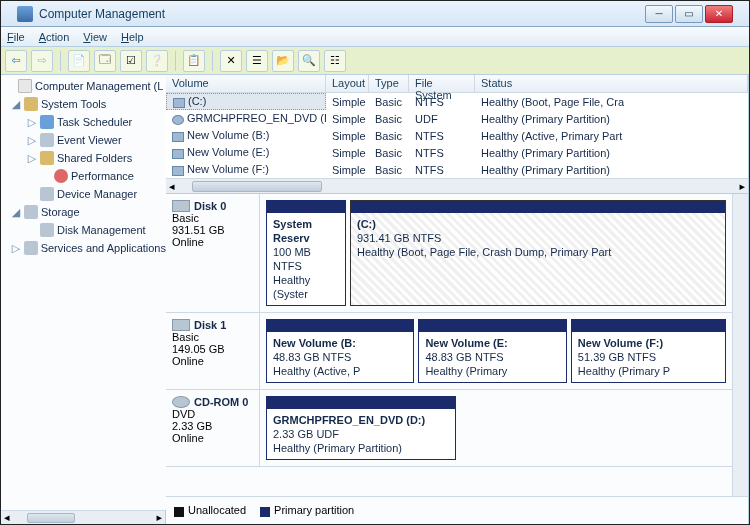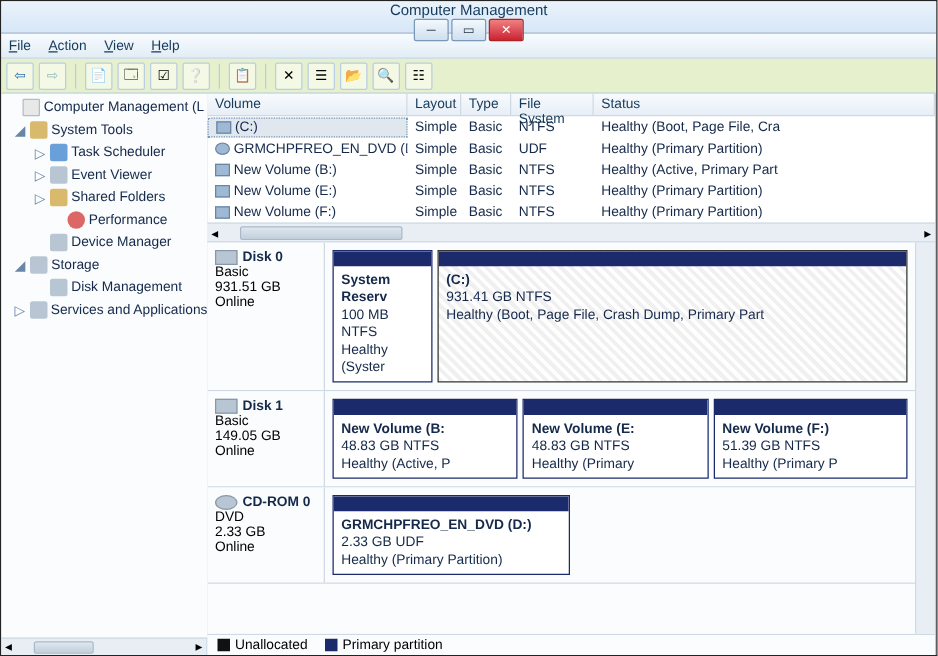--- a/index.html
+++ b/index.html
@@ -1,17 +1,17 @@
 <!DOCTYPE html>
 <html><head>
 <meta charset="utf-8">
 <style>
   * { box-sizing: border-box; margin: 0; padding: 0; font-family: "Segoe UI", Tahoma, sans-serif; font-size: 11px; }
   body { background: #fff; width: 750px; height: 525px; overflow: hidden; border: 1px solid #222; }
-  .titlebar { height: 26px; background: linear-gradient(#eaf3fc, #d6e7f7); border-bottom: 1px solid #8ba7c1; display: flex; align-items: center; padding: 0 16px; flex-direction: column; }
+  .titlebar { height: 26px; background: linear-gradient(#eaf3fc, #d6e7f7); border-bottom: 1px solid #8ba7c1; display: flex; align-items: center; padding: 0 16px; }
   .titlebar .ticon { width: 16px; height: 16px; margin-right: 6px; background: linear-gradient(#6aa0da,#3a6ea5); border-radius: 2px; }
   .titlebar .ttext { color: #153b5c; font-size: 12px; flex: 1; }
   .winbtns { display: flex; gap: 2px; }
   .winbtn { width: 28px; height: 18px; border: 1px solid #7a99b8; background: linear-gradient(#f3f8fd,#cfe0ef); border-radius: 2px; display:flex; align-items:center; justify-content:center; font-size:10px; color:#234; }
   .winbtn.close { background: linear-gradient(#f08080,#c23); color:#fff; border-color:#a22; }
   .menubar { height: 20px; background: linear-gradient(#f7fbff,#e3edf5); border-bottom: 1px solid #b9cee0; display:flex; align-items:center; padding: 0 6px; gap: 14px; }
   .menubar span { color:#153b5c; }
   .menubar span u { text-decoration: underline; }
   .toolbar { height: 28px; background:#e6f0cc; border-bottom:1px solid #b9cee0; display:flex; align-items:center; padding:0 4px; gap:4px; }
   .tbtn { width:22px; height:22px; border:1px solid #b9cee0; background:#f4f9e6; border-radius:2px; display:flex; align-items:center; justify-content:center; font-size:11px; }
@@ -40,21 +40,21 @@
   .disks { flex:1; overflow:auto; background:#fafcfd; padding:0; position:relative; }
   .diskrow { display:flex; border-bottom:1px solid #cfd9e3; background:#fafcfd; }
   .dinfo { width:94px; border-right:1px solid #cfd9e3; padding:6px; }
   .dinfo .dtitle { font-weight:bold; color:#15294a; display:flex; align-items:center; gap:4px; }
   .dinfo .dico { width:18px; height:12px; background:#b8c6d4; border:1px solid #8898a8; display:inline-block; }
   .dparts { flex:1; display:flex; gap:4px; padding:6px; }
   .part { border:1px solid #1a2a6a; background:#fff; padding:4px 6px; position:relative; overflow:hidden; }
   .part .pbar { position:absolute; top:0; left:0; right:0; height:12px; background:#1a2a6a; }
   .part .ptext { margin-top:12px; line-height:14px; color:#15294a; }
   .part.sel { background: repeating-linear-gradient(45deg,#f0f0f0,#f0f0f0 3px,#fefefe 3px,#fefefe 6px); border:1px solid #333; }
-  .legend { height:17px; border-top:1px solid #cfd9e3; display:flex; align-items:center; gap:14px; padding:0 8px; background:#fafcfd; }
+  .legend { height:28px; border-top:1px solid #cfd9e3; display:flex; align-items:center; gap:14px; padding:0 8px; background:#fafcfd; }
   .legend .sw { width:10px; height:10px; display:inline-block; margin-right:4px; background:#111; vertical-align:middle; }
   .legend .sw.pp { background:#1a2a6a; }
   .actions { width:90px; background:#f2f6fa; }
   .actions .ahead { background:linear-gradient(#eaf1f7,#dbe6ef); border-bottom:1px solid #cfd9e3; height:22px; display:flex; align-items:center; padding:0 6px; font-weight:bold; color:#153b5c; }
   .actions .arow { display:flex; align-items:center; justify-content:space-between; padding:4px 6px; color:#153b5c; border-bottom:1px solid #e3ebf2; }
   .actions .atri { font-size:7px; color:#556; }
   .vsb { width:16px; background:#e8eef4; border-left:1px solid #cfd9e3; }
 </style>
 </head>
 <body>

